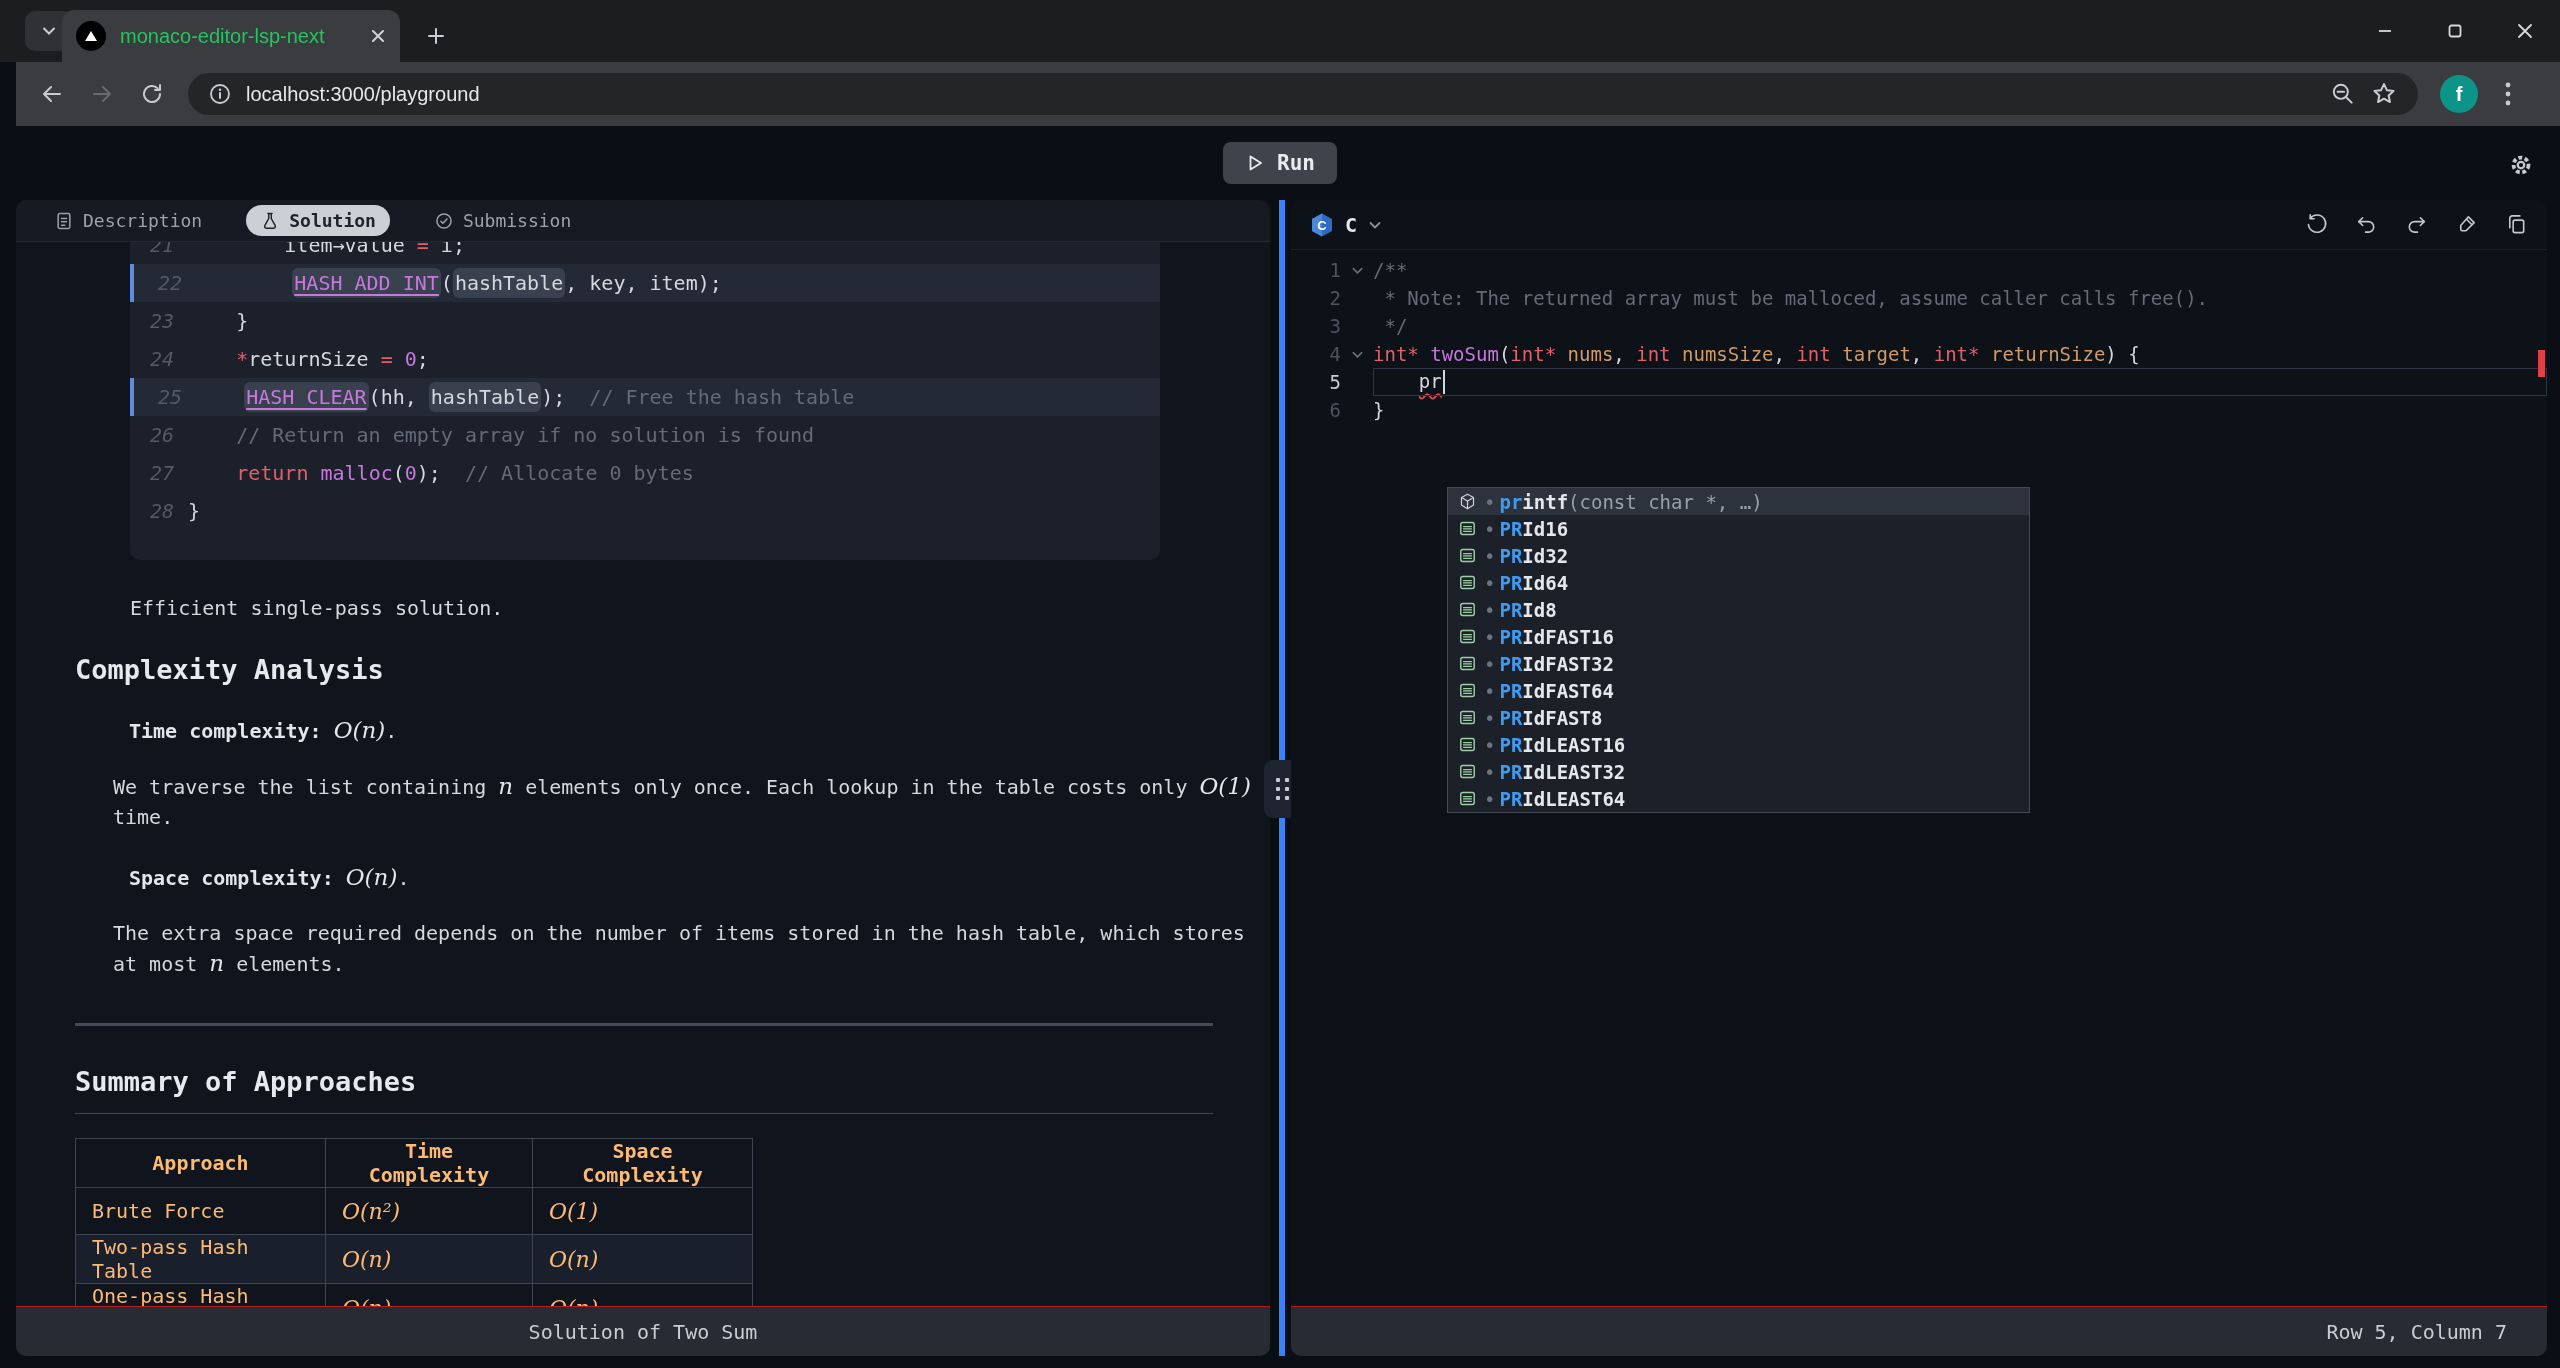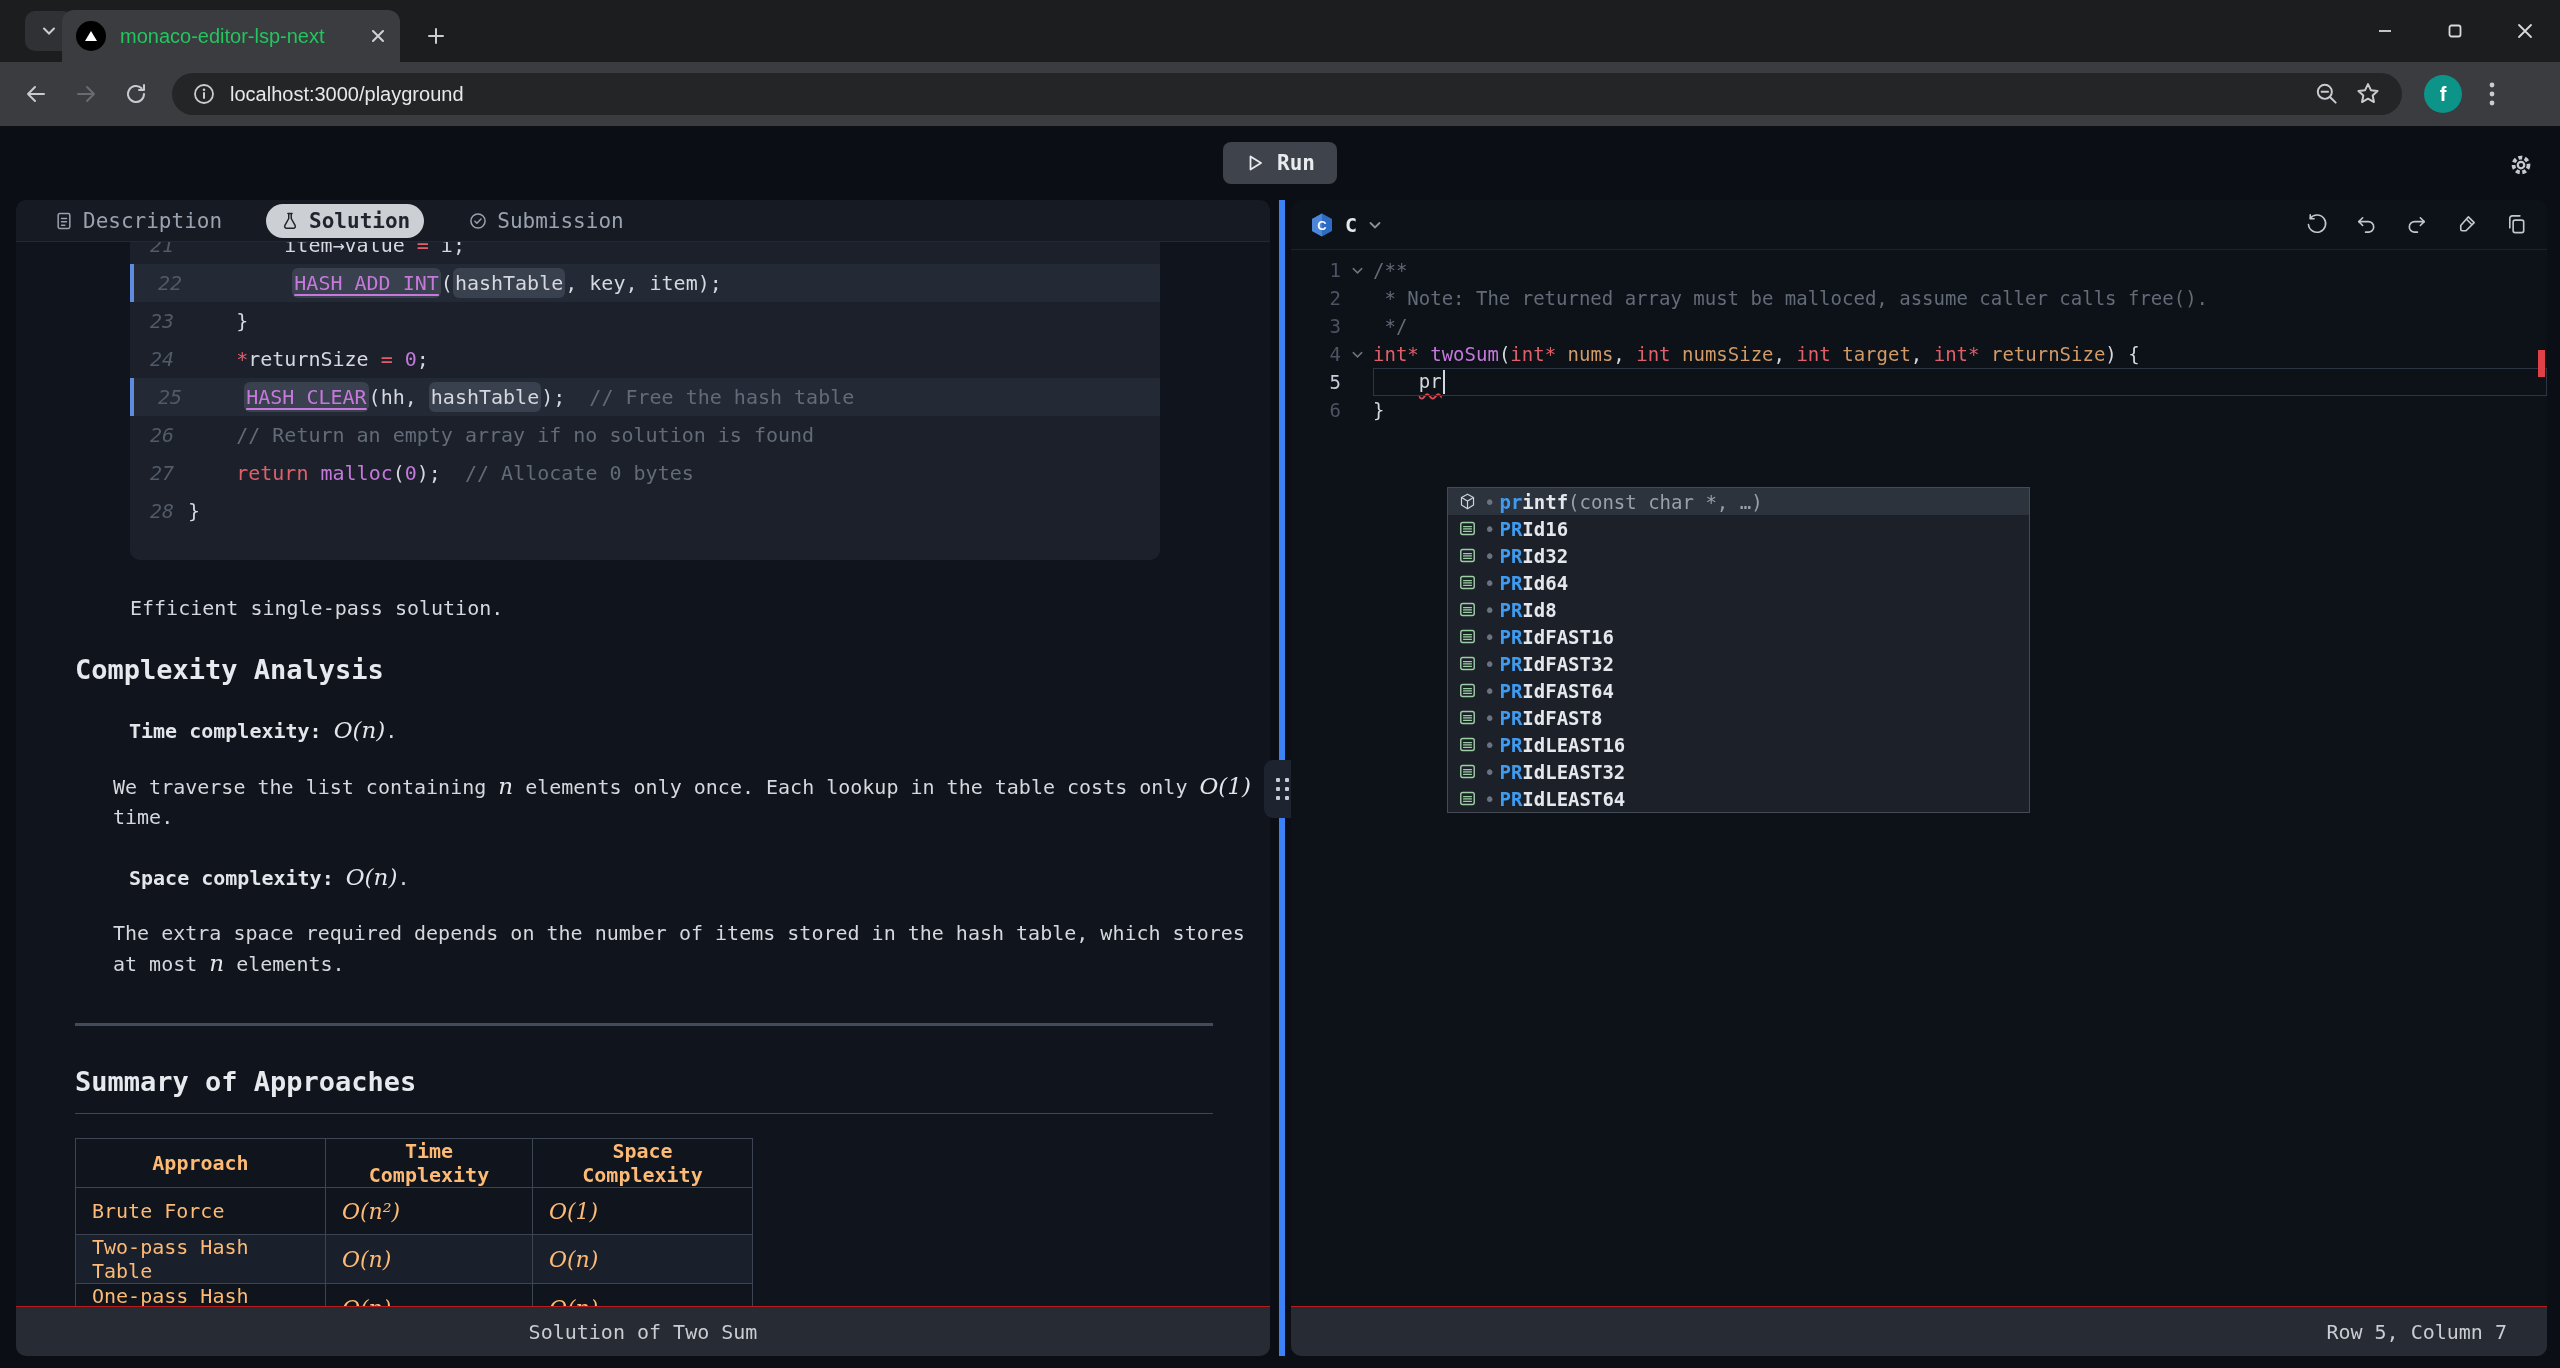--- a/index.html
+++ b/index.html
@@ -14,21 +14,21 @@
     background:#2f3134; display:flex; align-items:center; justify-content:center; }
   .btab { position:absolute; left:62px; top:10px; width:338px; height:52px; background:#3a3c3f;
     border-radius:12px 12px 0 0; display:flex; align-items:center; padding:0 14px; gap:14px; }
   .favicon { width:30px; height:30px; border-radius:50%; background:#000; display:flex;
     align-items:center; justify-content:center; flex:none; }
   .btab-title { color:#22c55e; font-size:20px; flex:1; white-space:nowrap; overflow:hidden; }
   .newtab { position:absolute; left:416px; top:16px; width:40px; height:40px; border-radius:50%;
     display:flex; align-items:center; justify-content:center; }
   .wincontrols { position:absolute; right:0; top:0; height:62px; display:flex; align-items:center; }
   .winbtn { width:70px; height:62px; display:flex; align-items:center; justify-content:center; }
-  .toolbar { position:relative; height:64px; background:#3a3c3f; display:flex; align-items:center; padding:0 14px; gap:6px; }
+  .toolbar { position:relative; height:64px; background:#3a3c3f; display:flex; align-items:center; padding:0 14px; gap:6px;margin-left:16px; }
   .navbtn { width:44px; height:44px; display:flex; align-items:center; justify-content:center; border-radius:50%; }
   .urlpill { flex:none; width:2230px; height:42px; margin-left:8px; background:#232527; border-radius:21px;
     display:flex; align-items:center; padding:0 20px; gap:14px; }
   .urltext { color:#e6e8ea; font-size:20px; flex:1; }
   .avatar { width:38px; height:38px; border-radius:50%; display:flex; align-items:center;
     justify-content:center; color:#fff; font-size:20px; font-weight:bold; margin-left:16px; }
   .menudots { width:36px; height:44px; display:flex; align-items:center; justify-content:center; margin-left:6px; }
 
   
   .topbar { position:absolute; top:126px; left:0; width:2560px; height:74px; display:flex;
@@ -38,21 +38,21 @@
     font-family:"DejaVu Sans Mono","Liberation Mono",monospace; }
   .gearbtn { position:absolute; right:22px; top:22px; width:34px; height:34px; display:flex;
     align-items:center; justify-content:center; }
 
   
   .panel { position:absolute; top:200px; bottom:12px; border-radius:10px; display:flex; flex-direction:column; overflow:hidden; }
   .panel-l { left:16px; width:1254px; background:#10141c; }
   .panel-r { left:1291px; width:1256px; background:#0d1118; }
   .phead { height:42px; background:#151a23; border-bottom:1px solid #222835; display:flex;
     align-items:center; padding:0 24px; gap:30px; flex:none; }
-  .ptab { display:flex; align-items:center; gap:9px; color:#9aa2ae; font-size:21px; padding:5px 14px; border-radius:999px; }
+  .ptab { display:flex; align-items:center; gap:9px; color:#9aa2ae; font-size:18px; padding:5px 14px; border-radius:999px; }
   .ptab.active { background:#ccd0d5; color:#20242c; font-weight:bold; }
   .pfoot { height:50px; background:#272b33; border-top:1px solid #b91c1c; flex:none; display:flex;
     align-items:center; justify-content:center; color:#c9cdd3; font-size:20px; }
 
   
   .divider { position:absolute; left:1279px; top:200px; bottom:12px; width:6px; background:#3b82f6; }
   .grip { position:absolute; left:-15px; top:560px; width:36px; height:58px; background:#1d2430; border-radius:9px;
     display:grid; grid-template-columns:repeat(2,4px); grid-template-rows:repeat(3,4px); gap:5px;
     align-content:center; justify-content:center; }
   .grip i { width:4px; height:4px; border-radius:1px; background:#c7cdd6; }

